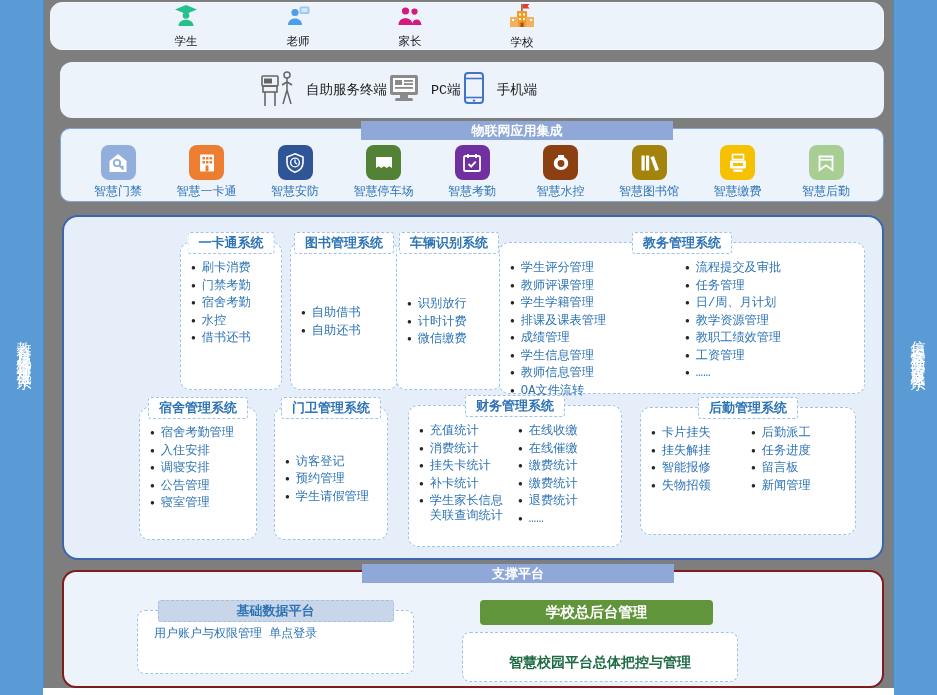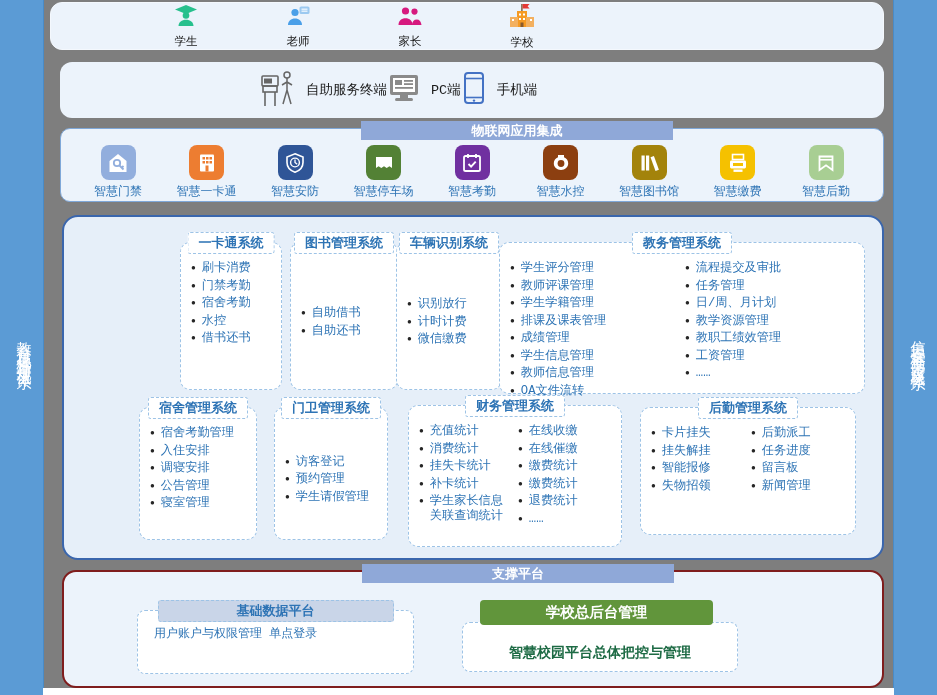--- a/index.html
+++ b/index.html
@@ -54,21 +54,21 @@
                  border:2px solid #7f1d1d;border-radius:14px;box-sizing:border-box;}
   .basebox{position:absolute;left:73px;top:38px;width:277px;height:64px;background:#fff;
            border:1px dashed #9dc3e6;border-radius:8px;box-sizing:border-box;}
   .basebox .basetitle{position:absolute;top:-11px;left:50%;transform:translateX(-50%);
            width:234px;height:20px;background:#c9d5e8;border:1px dashed #9dc3e6;border-radius:3px;
            color:#2e74b5;font-weight:bold;font-size:13px;display:flex;align-items:center;justify-content:center;}
   .baselines{padding:15px 10px 0 16px;color:#2e74b5;font-size:12px;line-height:17px;}
   .adminbanner{position:absolute;left:416px;top:28px;width:233px;height:25px;background:#61953b;
                border-radius:4px;color:#fff;font-weight:bold;font-size:14.5px;
                display:flex;align-items:center;justify-content:center;z-index:3;}
-  .adminbox{position:absolute;left:398px;top:50px;width:276px;height:50px;background:#fff;
+  .adminbox{position:absolute;left:398px;top:60px;width:276px;height:50px;background:#fff;
             border:1px dashed #9dc3e6;border-radius:8px;box-sizing:border-box;
             display:flex;align-items:flex-end;justify-content:center;padding-bottom:9px;}
   .adminbox .admintext{color:#1e6b45;font-weight:bold;font-size:14px;}
 </style>
 </head>
 <body>
 
 <div class="stage">
 
   <div class="sidebar left">

